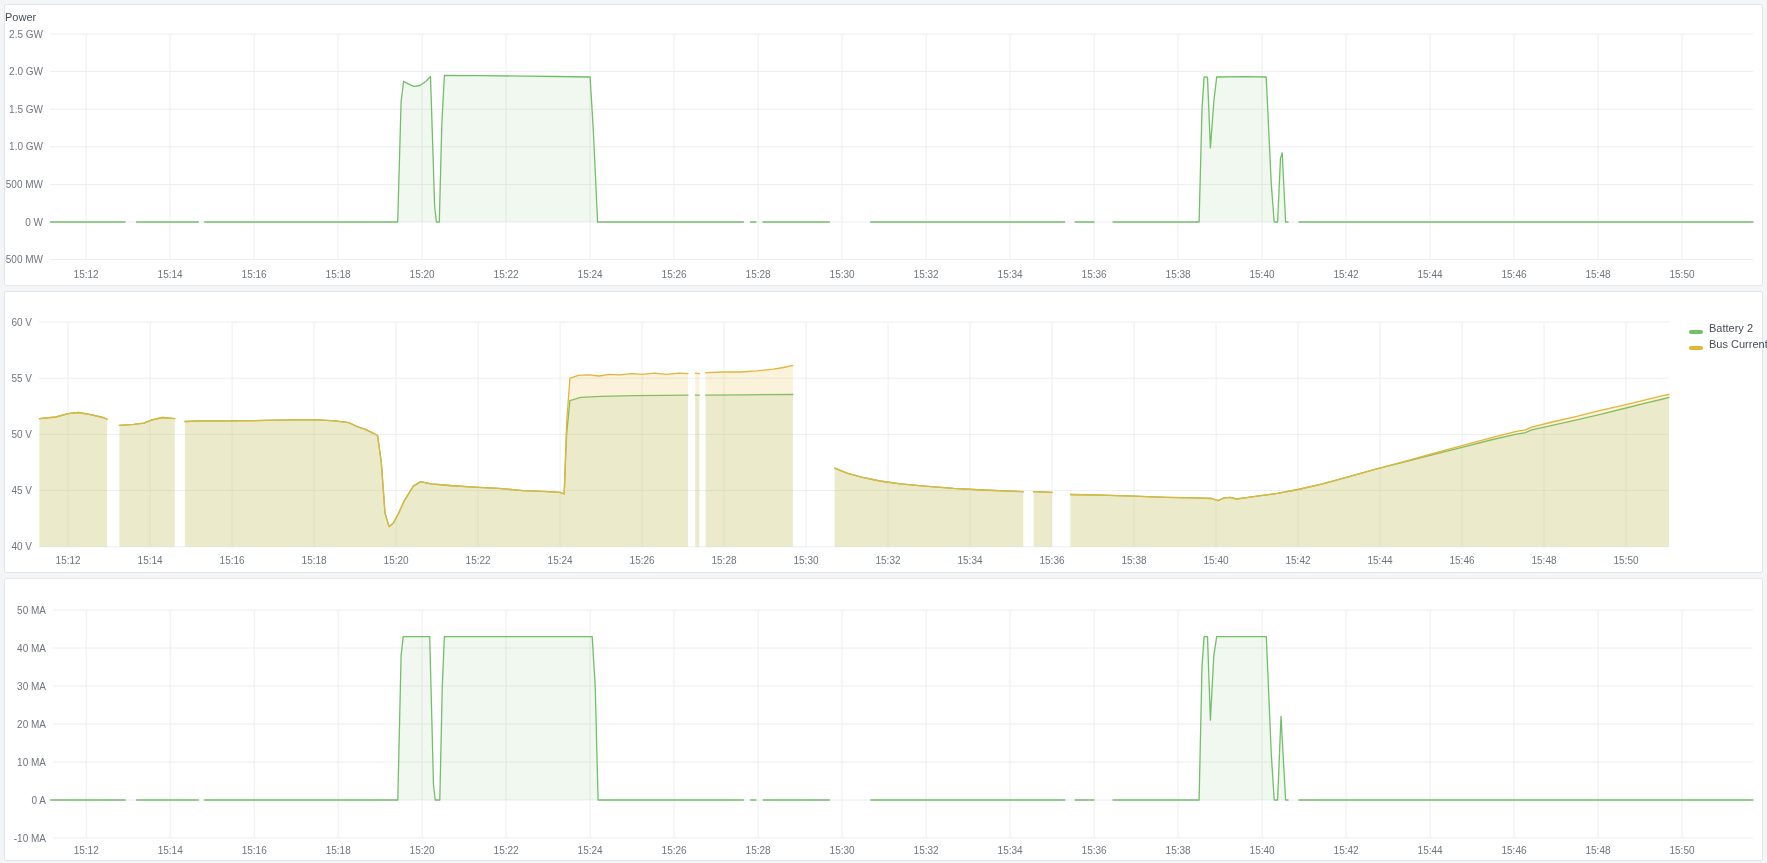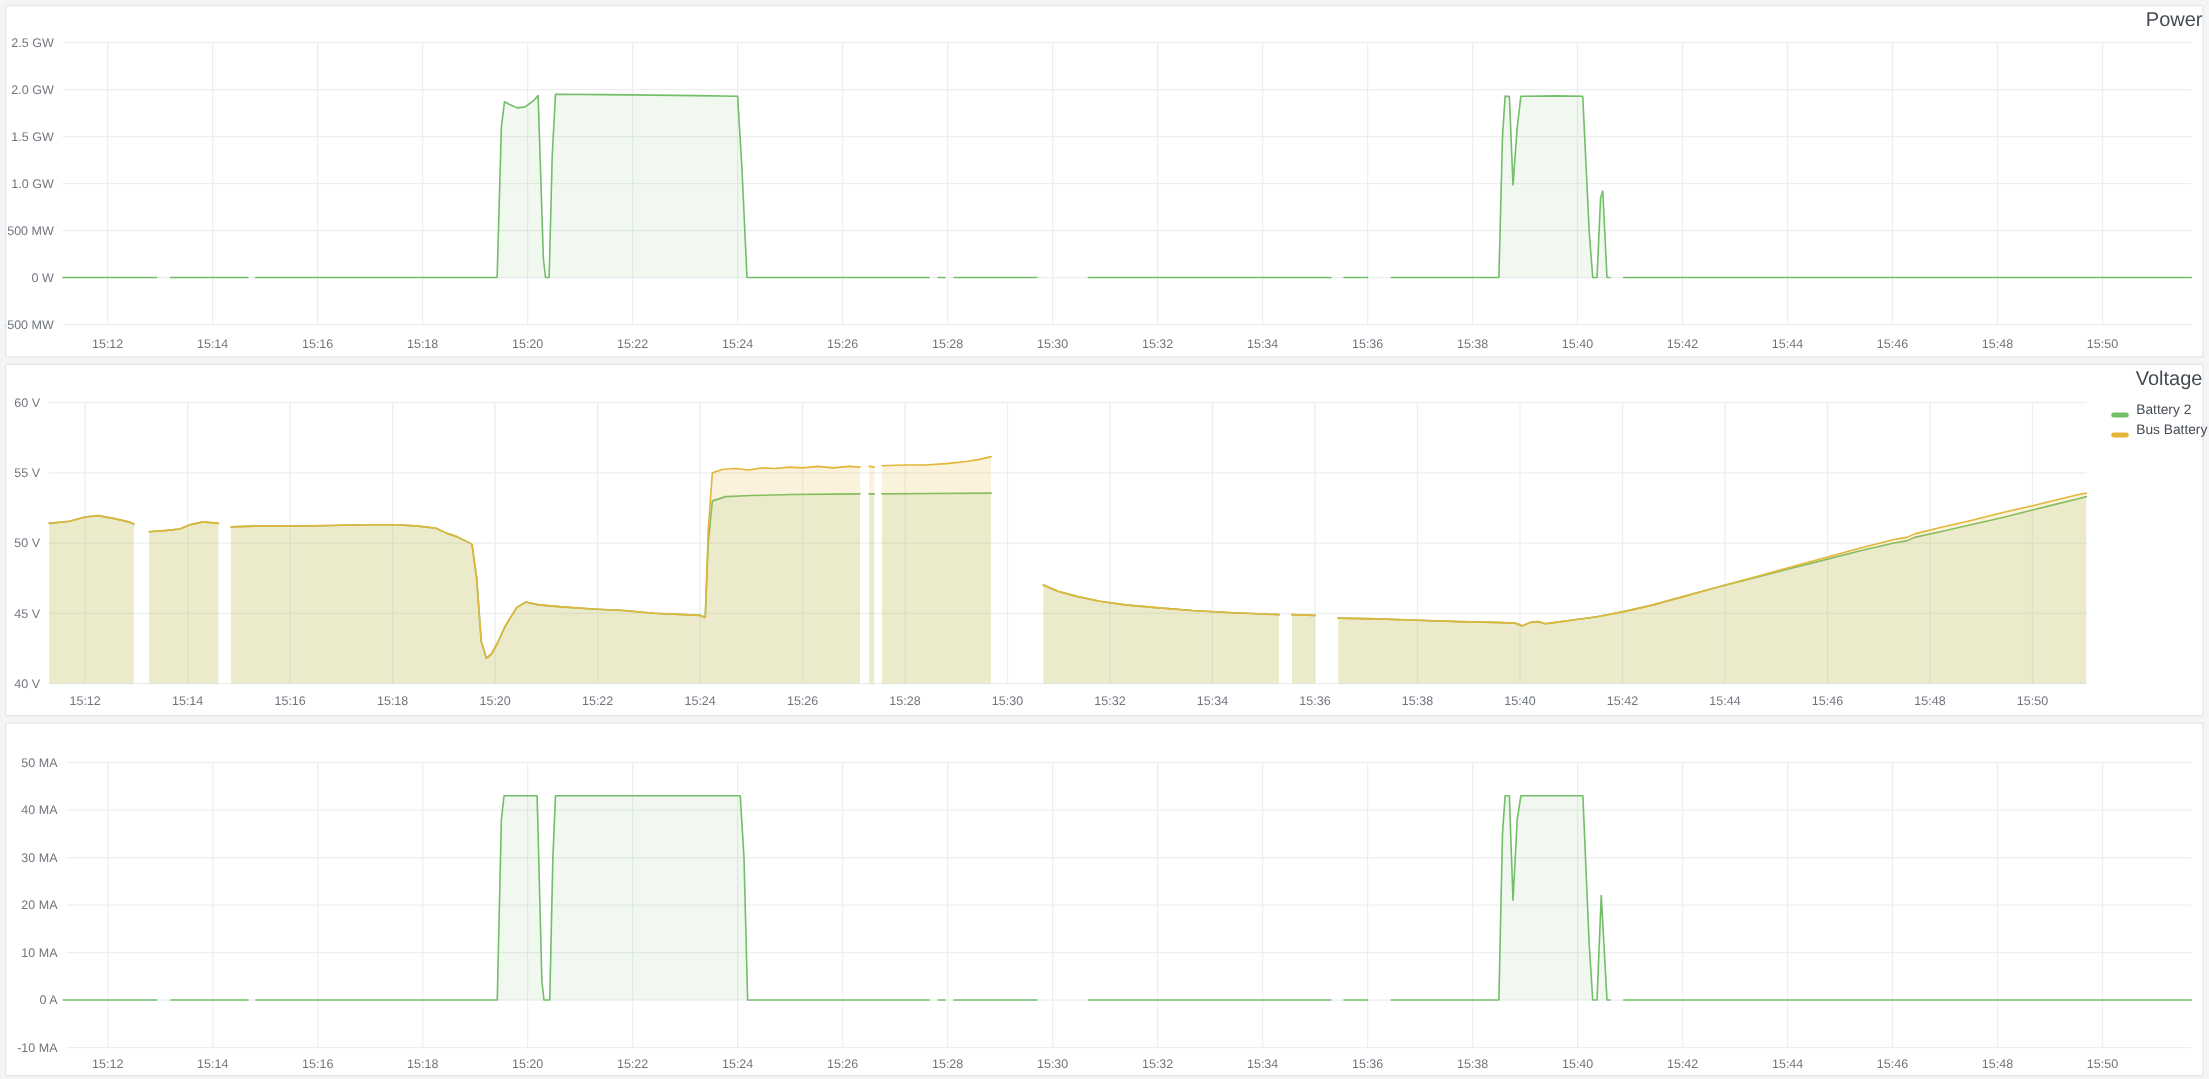--- a/index.html
+++ b/index.html
@@ -10,21 +10,21 @@
   }
   .panel{
     position:absolute;left:4px;width:1757px;
     background:#ffffff;border:1px solid #e3e6e9;border-radius:2px;
   }
   #panel-power{top:4px;height:280px}
   #panel-voltage{top:291px;height:280px}
   #panel-current{top:578px;height:281px}
   .panel-title{
     position:absolute;top:2px;left:0;right:0;height:20px;line-height:20px;
-    text-align:right;font-size:16px;font-weight:500;color:#464c54;cursor:pointer;
+    text-align:left;font-size:11px;font-weight:500;color:#464c54;cursor:pointer;
     z-index:2;
   }
   svg.chart{position:absolute;left:0;top:0}
   .legend{
     position:absolute;top:26px;left:1684px;z-index:2;
   }
   .legend-item{display:flex;align-items:flex-end;height:16px;cursor:pointer;
     font-size:11px;color:#464c54;white-space:nowrap}
   .legend-swatch{width:14px;height:4px;border-radius:2px;margin-right:6px;flex:0 0 auto}
 </style>
@@ -103,21 +103,20 @@
       <path d="M1070.2 217.0L1089.1 217.0L1089.1 217.0L1070.2 217.0Z" fill="rgba(115,191,105,0.10)" stroke="none"></path>
       <path d="M1070.2 217.0L1089.1 217.0" fill="none" stroke="#73bf69" stroke-width="1.3" stroke-linejoin="round" stroke-linecap="round"></path>
       <path d="M1108.0 217.0L1194.1 217.0L1197.0 104.2L1199.1 71.9L1202.5 72.2L1205.4 142.9L1208.8 96.7L1211.7 72.0L1240.2 71.7L1261.2 72.0L1266.3 179.4L1269.2 217.0L1272.6 217.0L1275.5 153.1L1277.2 147.8L1280.6 217.0L1283.1 217.0L1283.1 217.0L1108.0 217.0Z" fill="rgba(115,191,105,0.10)" stroke="none"></path>
       <path d="M1108.0 217.0L1194.1 217.0L1197.0 104.2L1199.1 71.9L1202.5 72.2L1205.4 142.9L1208.8 96.7L1211.7 72.0L1240.2 71.7L1261.2 72.0L1266.3 179.4L1269.2 217.0L1272.6 217.0L1275.5 153.1L1277.2 147.8L1280.6 217.0L1283.1 217.0" fill="none" stroke="#73bf69" stroke-width="1.3" stroke-linejoin="round" stroke-linecap="round"></path>
       <path d="M1294.0 217.0L1748.0 217.0L1748.0 217.0L1294.0 217.0Z" fill="rgba(115,191,105,0.10)" stroke="none"></path>
       <path d="M1294.0 217.0L1748.0 217.0" fill="none" stroke="#73bf69" stroke-width="1.3" stroke-linejoin="round" stroke-linecap="round"></path>
     </svg>
 </div>
 
 <div class="panel" id="panel-voltage">
-  <div class="panel-title">Voltage</div>
   <svg class="chart" width="1757" height="278" viewBox="0 0 1757 278">
       <line x1="63.1" y1="30" x2="63.1" y2="254.8" stroke="#eceef0" stroke-width="1"></line>
       <text x="63.1" y="272" text-anchor="middle" font-size="10" fill="#70757d">15:12</text>
       <line x1="145.1" y1="30" x2="145.1" y2="254.8" stroke="#eceef0" stroke-width="1"></line>
       <text x="145.1" y="272" text-anchor="middle" font-size="10" fill="#70757d">15:14</text>
       <line x1="227.1" y1="30" x2="227.1" y2="254.8" stroke="#eceef0" stroke-width="1"></line>
       <text x="227.1" y="272" text-anchor="middle" font-size="10" fill="#70757d">15:16</text>
       <line x1="309.1" y1="30" x2="309.1" y2="254.8" stroke="#eceef0" stroke-width="1"></line>
       <text x="309.1" y="272" text-anchor="middle" font-size="10" fill="#70757d">15:18</text>
       <line x1="391.1" y1="30" x2="391.1" y2="254.8" stroke="#eceef0" stroke-width="1"></line>
@@ -195,21 +194,21 @@
       <path d="M1065.5 202.5L1096.2 203.1L1129.0 204.2L1161.8 205.3L1190.5 205.9L1206.9 206.5L1213.0 208.7L1219.2 205.9L1225.3 205.3L1231.5 207.0L1239.7 205.9L1252.0 204.2L1272.5 201.4L1293.0 197.5L1317.6 191.9L1342.2 185.1L1370.9 177.2L1399.6 169.4L1428.3 161.5L1457.0 153.6L1485.7 145.8L1510.3 139.6L1520.5 137.9L1526.7 135.1L1547.2 130.0L1571.8 124.4L1596.4 118.2L1621.0 112.6L1641.5 107.6L1657.9 103.6L1664.0 102.5L1664.0 254.8L1065.5 254.8Z" fill="rgba(227,182,58,0.18)" stroke="none"></path>
       <path d="M1065.5 202.5L1096.2 203.1L1129.0 204.2L1161.8 205.3L1190.5 205.9L1206.9 206.5L1213.0 208.7L1219.2 205.9L1225.3 205.3L1231.5 207.0L1239.7 205.9L1252.0 204.2L1272.5 201.4L1293.0 197.5L1317.6 191.9L1342.2 185.1L1370.9 177.2L1399.6 169.4L1428.3 161.5L1457.0 153.6L1485.7 145.8L1510.3 139.6L1520.5 137.9L1526.7 135.1L1547.2 130.0L1571.8 124.4L1596.4 118.2L1621.0 112.6L1641.5 107.6L1657.9 103.6L1664.0 102.5" fill="none" stroke="#e3b63a" stroke-width="1.3" stroke-linejoin="round" stroke-linecap="round"></path>
     </svg>
   <div class="legend">
       <div class="legend-item">
         <span class="legend-swatch" style="background: rgb(115, 191, 105);"></span>
         <span>Battery 2</span>
       </div>
       <div class="legend-item">
         <span class="legend-swatch" style="background: rgb(227, 182, 58);"></span>
-        <span>Bus Battery</span>
+        <span>Bus Current</span>
       </div>
     </div>
 </div>
 
 <div class="panel" id="panel-current">
   <svg class="chart" width="1757" height="279" viewBox="0 0 1757 279">
       <line x1="81.2" y1="31" x2="81.2" y2="259" stroke="#eceef0" stroke-width="1"></line>
       <text x="81.2" y="275" text-anchor="middle" font-size="10" fill="#70757d">15:12</text>
       <line x1="165.2" y1="31" x2="165.2" y2="259" stroke="#eceef0" stroke-width="1"></line>
       <text x="165.2" y="275" text-anchor="middle" font-size="10" fill="#70757d">15:14</text>

